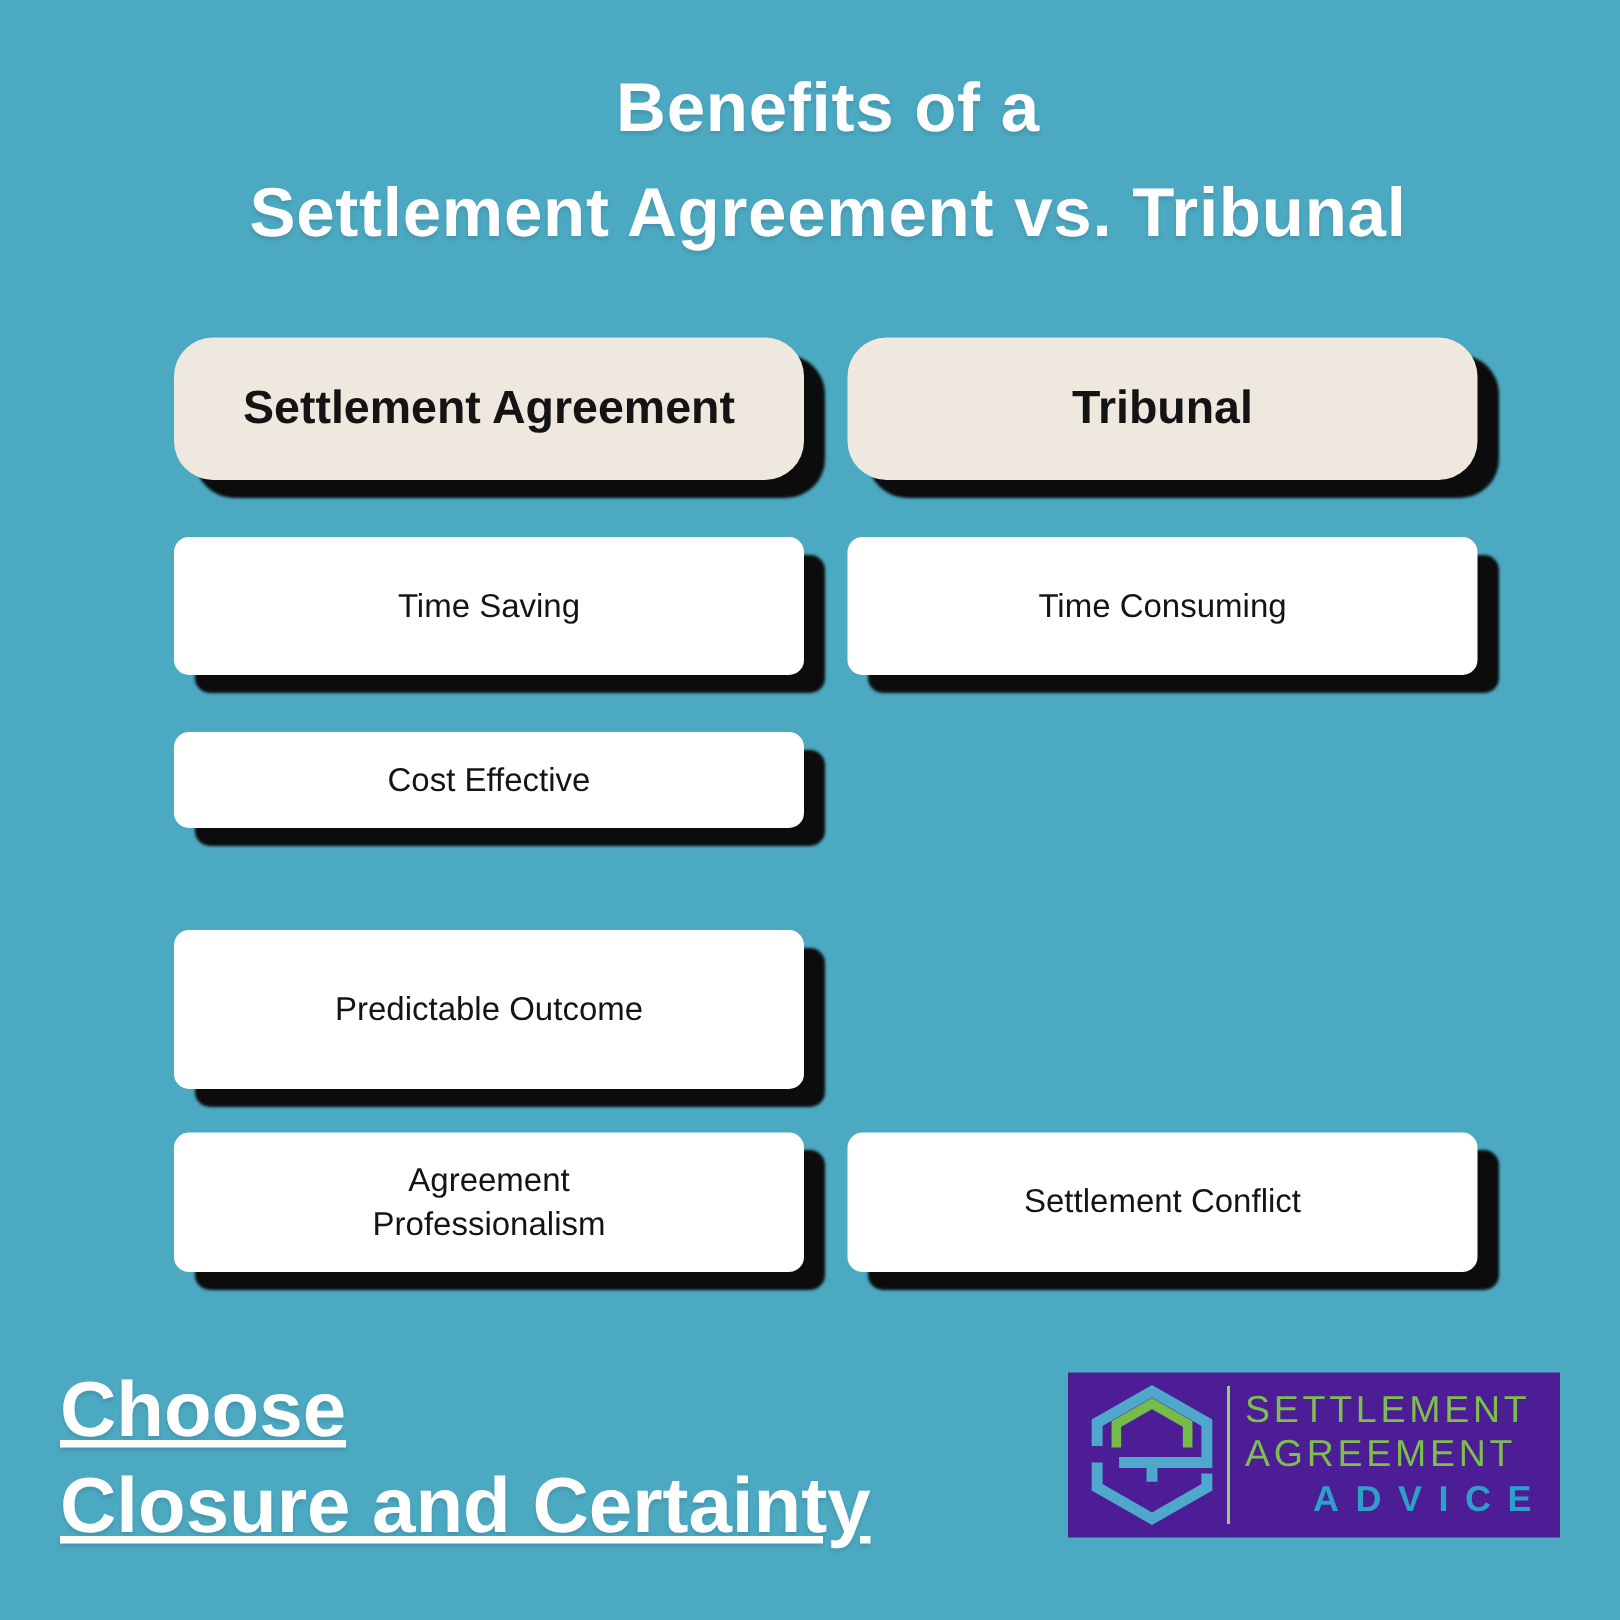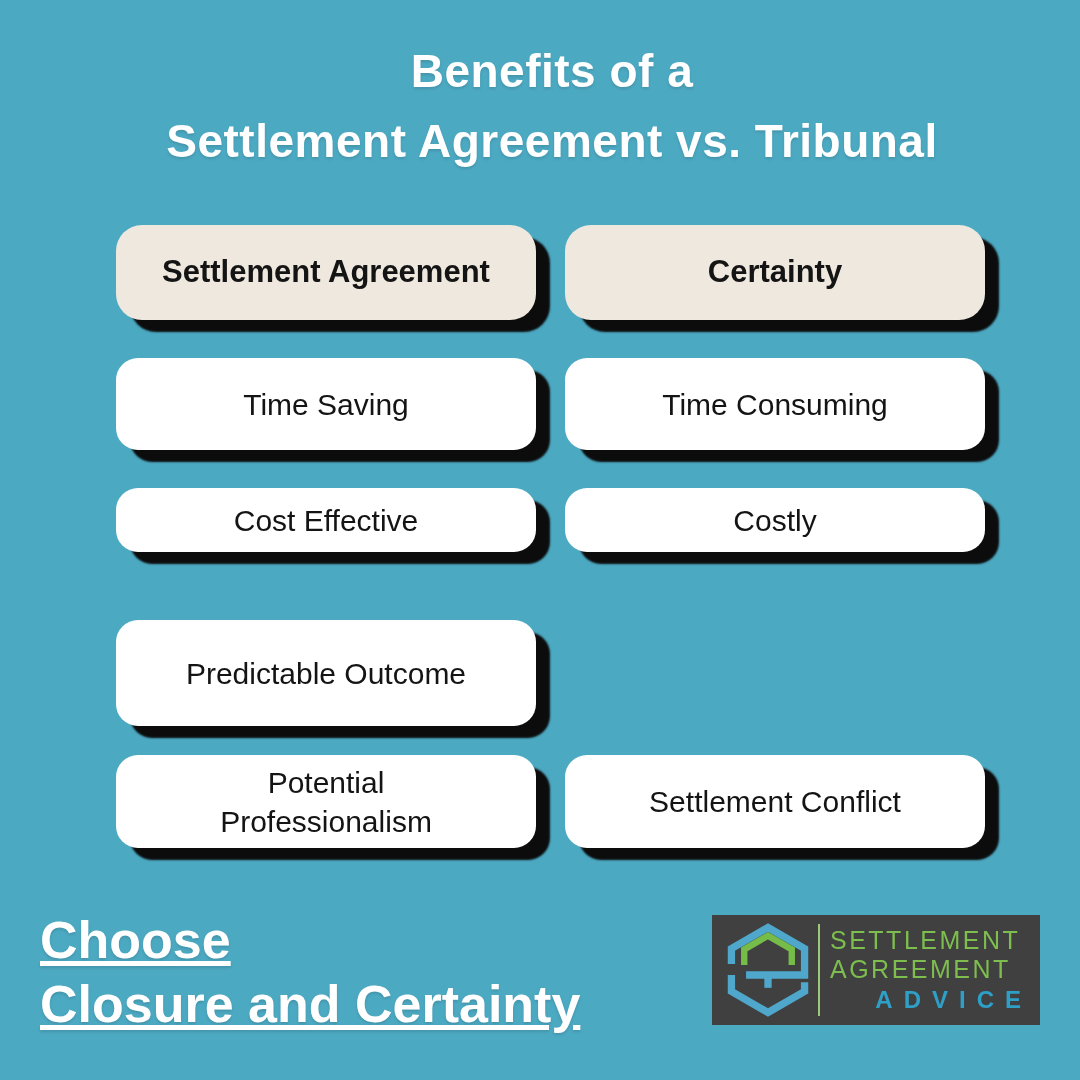--- a/index.html
+++ b/index.html
@@ -26,23 +26,23 @@
     position:absolute;top:36px;left:12px;width:1080px;
     text-align:center;color:var(--titlecolor);
     font-weight:700;font-size:46px;line-height:70px;
     letter-spacing:0.5px;
     text-shadow:0 2px 3px rgba(0,0,0,0.12);
   }
   .box{
     position:absolute;width:420px;
     display:flex;align-items:center;justify-content:center;
     text-align:center;color:var(--textdark);
-    border-radius:22px;
+    border-radius:10px;
     box-shadow:14px 12px 2px var(--shadow);
-    font-size:30px;line-height:1.3;
+    font-size:22px;line-height:1.3;
     padding:0 28px;
   }
   .head{
     background:var(--cream);
     font-weight:700;
     border-radius:26px;
     font-size:31px;
   }
   .row{background:var(--rowbg);font-weight:400;}
   .c0{left:105px;margin-left:11px;}
@@ -55,21 +55,21 @@
   .narrow{padding:0 95px;}
   .footer{
     position:absolute;top:908px;left:40px;width:700px;
     color:var(--titlecolor);
     font-weight:700;font-size:52px;line-height:64px;
     text-shadow:0 2px 3px rgba(0,0,0,0.12);
     text-decoration:underline;
   }
   .logo{
     position:absolute;left:712px;top:915px;width:328px;height:110px;
-    background:#404040;display:flex;align-items:stretch;
+    background:#4c1d95;display:flex;align-items:stretch;
     padding:7px 8px 7px 6px;
   }
   .logo-icon-wrap{
     width:100px;display:flex;align-items:center;justify-content:center;
   }
   .logo-icon-wrap svg{width:90px;height:96px;}
   .p-blue{fill:none;stroke:var(--iconblue);stroke-width:8;}
   .p-green{fill:none;stroke:var(--icongreen);stroke-width:7;}
   .logo-divider{
     width:2px;background:var(--dividergreen);margin:2px 0;
@@ -91,31 +91,30 @@
 <body>
 
 <div class="canvas">
 
   <div class="title">
     <div>Benefits of a</div>
     <div>Settlement Agreement vs. Tribunal</div>
   </div>
 
   <div class="box head c0 r0">Settlement Agreement</div>
-  <div class="box head c1 r0">Certainty</div>
+  <div class="box head c1 r0">Tribunal</div>
 
   <div class="box row c0 r1">Time Saving</div>
   <div class="box row c1 r1">Time Consuming</div>
 
   <div class="box row c0 r2">Cost Effective</div>
-  <div class="box row c1 r2">Costly</div>
 
   <div class="box row c0 r3">Predictable Outcome</div>
 
-  <div class="box row narrow c0 r4">Potential Professionalism</div>
+  <div class="box row narrow c0 r4">Agreement Professionalism</div>
   <div class="box row c1 r4">Settlement Conflict</div>
 
   <div class="footer">
     <div>Choose</div>
     <div>Closure and Certainty</div>
   </div>
 
   <div class="logo">
     <div class="logo-icon-wrap">
       <svg viewBox="0 0 92 105" xmlns="http://www.w3.org/2000/svg">

